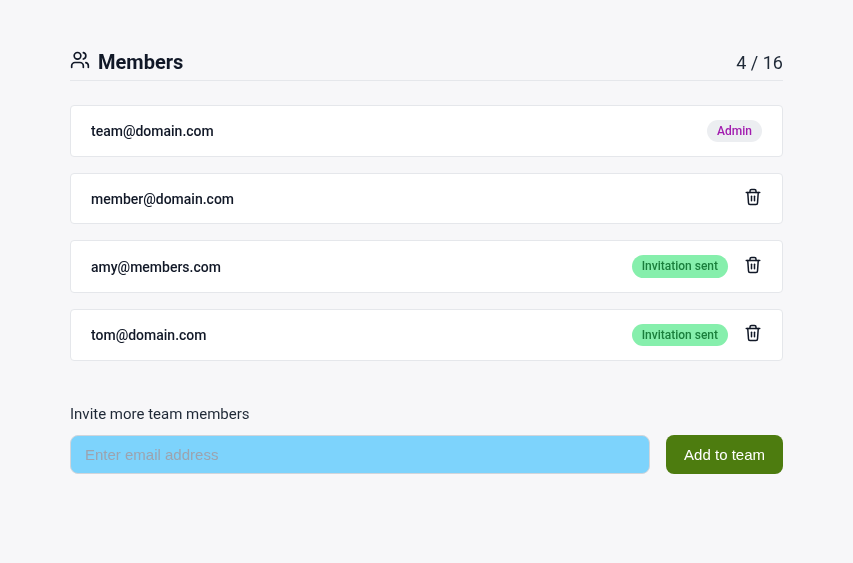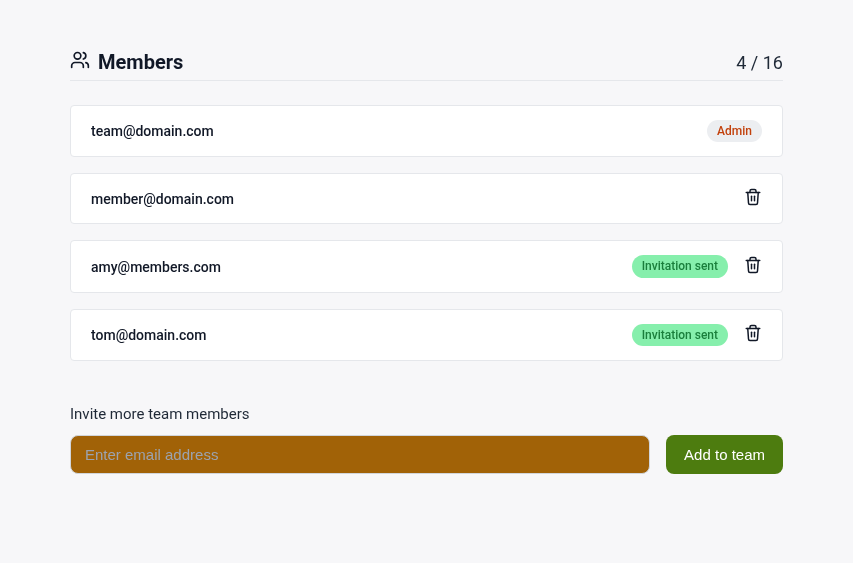--- a/index.html
+++ b/index.html
@@ -70,21 +70,21 @@
     }
     .badge {
       font-size: 12px;
       font-weight: 500;
       padding: 4px 10px;
       border-radius: 999px;
       line-height: 1.2;
     }
     .badge-admin {
       background: #eceef1;
-      color: #c2410c;
+      color: #a21caf;
     }
     .badge-invite {
       background: #86efac;
       color: #1a7f3c;
     }
     .trash-btn {
       background: none;
       border: none;
       cursor: pointer;
       padding: 0;
@@ -110,21 +110,21 @@
       gap: 16px;
       align-items: stretch;
     }
     .invite-input {
       flex: 1;
       border: 1px solid #d1d5db;
       border-radius: 8px;
       padding: 10px 14px;
       font-size: 15px;
       color: #111827;
-      background: #a16207;
+      background: #7dd3fc;
       outline: none;
     }
     .invite-input::placeholder {
       color: #9ca3af;
     }
     .add-btn {
       background: #4d7c0f;
       color: #ffffff;
       border: none;
       border-radius: 8px;

